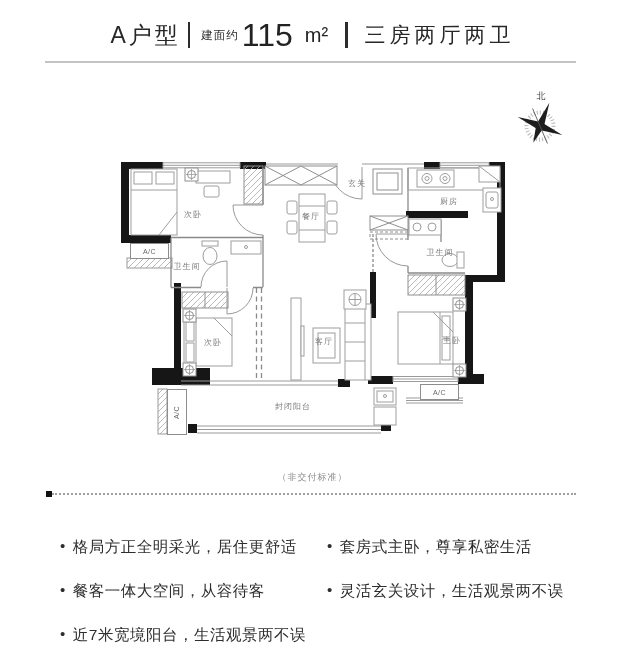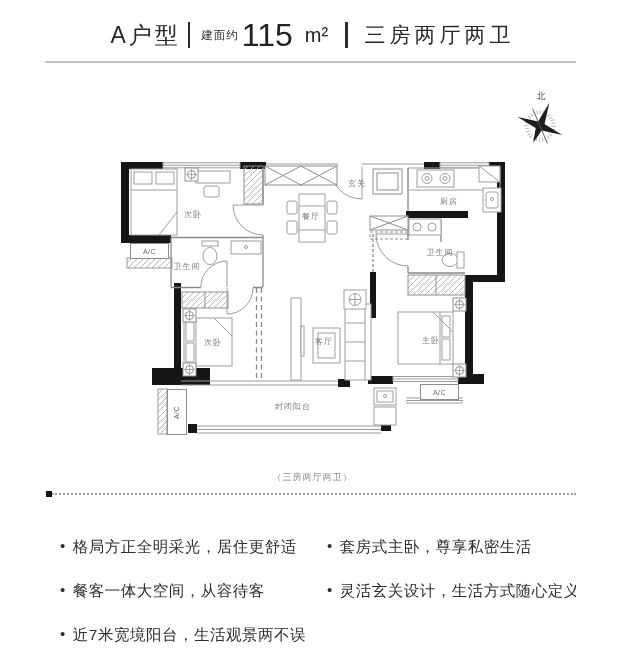--- a/index.html
+++ b/index.html
@@ -235,36 +235,36 @@
   </svg>
 
   <div class="rl" style="left:193px;top:215px;">次卧</div>
   <div class="rl" style="left:311px;top:217px;">餐厅</div>
   <div class="rl" style="left:357px;top:184px;">玄关</div>
   <div class="rl" style="left:449px;top:202px;">厨房</div>
   <div class="rl" style="left:187px;top:267px;">卫生间</div>
   <div class="rl" style="left:440px;top:253px;">卫生间</div>
   <div class="rl" style="left:213px;top:343px;">次卧</div>
   <div class="rl" style="left:324px;top:342px;">客厅</div>
-  <div class="rl" style="left:431px;top:341px;">主卧</div>
+  <div class="rl" style="left:452px;top:341px;">主卧</div>
   <div class="rl" style="left:293px;top:407px;">封闭阳台</div>
 
   <div class="ac" style="left:130px;top:243px;width:37px;height:14px;">
       <span>A/C</span>
     </div>
   <div class="ac vert" style="left:167px;top:389px;width:18px;height:44px;">
       <span>A/C</span>
     </div>
   <div class="ac" style="left:420px;top:384px;width:37px;height:14px;">
       <span>A/C</span>
     </div>
 
   <div class="north-label" style="left:541px;top:96px;">北</div>
 
-  <div class="cap-sub">（三房两厅两卫）</div>
+  <div class="cap-sub">（非交付标准）</div>
 
   <div class="dotline"></div>
   <div class="dot-end l"></div>
   <div class="dot-end r"></div>
 
   <div class="feat" style="left:60px;top:537px;">
     <span class="b">•</span>
     <span>格局方正全明采光，居住更舒适</span>
   </div>
   <div class="feat" style="left:60px;top:581px;">
@@ -274,16 +274,16 @@
   <div class="feat" style="left:60px;top:625px;">
     <span class="b">•</span>
     <span>近7米宽境阳台，生活观景两不误</span>
   </div>
   <div class="feat" style="left:327px;top:537px;">
     <span class="b">•</span>
     <span>套房式主卧，尊享私密生活</span>
   </div>
   <div class="feat" style="left:327px;top:581px;">
     <span class="b">•</span>
-    <span>灵活玄关设计，生活方式随心定义</span>
+    <span>灵活玄关设计，生活观景两不误</span>
   </div>
 
 </div>
 
 </body></html>

